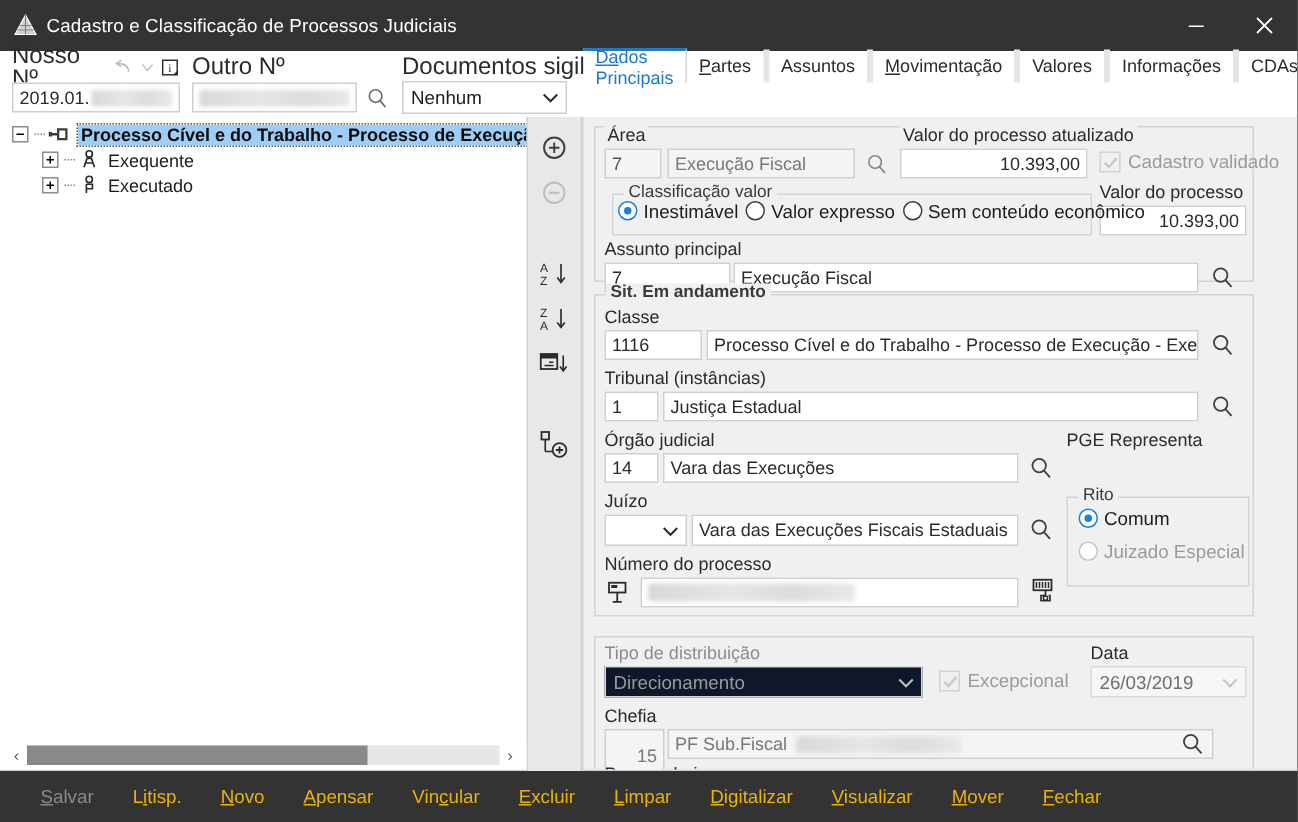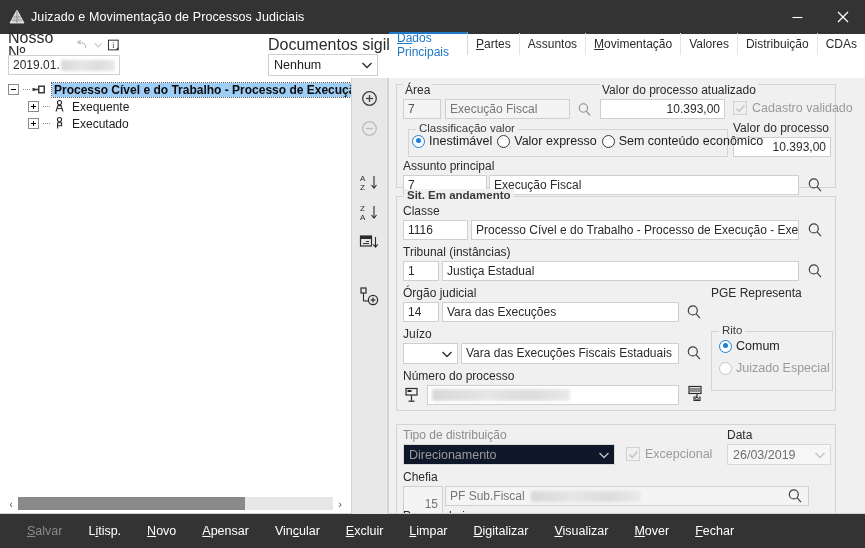--- a/index.html
+++ b/index.html
@@ -91,21 +91,21 @@
     display: flex; align-items: flex-end;
     height: 23px;
     z-index: 5;
   }
   .tab {
     height: 22px;
     padding: 0 8px;
     display: flex; align-items: center;
     font-size: 12px;
     color: #2b2b2b;
-    border-right: 1px solid #e5e5e5;
+    border-right: 4px solid #e5e5e5;
     background: transparent;
   }
   .tab.active {
     color: #2079c7;
     border-top: 2px solid #2079c7;
     background: #fff;
     border-right: 1px solid #d7d7d7;
     height: 23px;
   }
   .tab u { text-decoration: underline; }
@@ -200,21 +200,21 @@
     border: 2px solid #e07b1f;
     background: #f0f0f0;
     padding: 0 4px;
     font-weight: bold;
     color: #1d1d1d;
     top: -10px;
   }
   .lbl { position: absolute; font-size: 12px; color: #2b2b2b; white-space: nowrap; }
   .lbl.dim { color: #8c8c8c; }
 
-  .radio { display: inline-flex; align-items: center; font-size: 12.5px; white-space: nowrap; }
+  .radio { display: inline-flex; align-items: flex-start; font-size: 12.5px; white-space: nowrap; }
   .rdot {
     width: 13px; height: 13px; border-radius: 50%;
     border: 1.5px solid #3b3b3b; background: #fff;
     margin-right: 4px; flex: none; position: relative;
   }
   .rdot.sel { border-color: #1a80d8; }
   .rdot.sel::after {
     content: ''; position: absolute; left: 2.5px; top: 2.5px;
     width: 5px; height: 5px; border-radius: 50%; background: #1a80d8;
   }
@@ -230,40 +230,40 @@
 
   
   .bottombar {
     height: 34px; min-height: 34px;
     background: #333333;
     display: flex; align-items: center;
     padding-left: 14px;
     gap: 0;
   }
   .bbtn {
-    color: #ffffff; font-size: 12.5px;
+    color: #eab308; font-size: 12.5px;
     padding: 0 13px;
     white-space: nowrap;
   }
   .bbtn.disabled { color: #8a8a8a; }
   .bbtn u { text-decoration: underline; }
 </style>
 </head>
 <body>
 
 <div class="window">
 
   <div class="titlebar">
     <svg class="title-icon" viewBox="0 0 20 20">
       <polygon points="10,3 17,16 3,16" fill="#cfcfcf" stroke="#ffffff" stroke-width="0.8"></polygon>
       <line x1="10" y1="3" x2="10" y2="16" stroke="#7a7a7a" stroke-width="0.7"></line>
       <line x1="6" y1="10" x2="14" y2="10" stroke="#7a7a7a" stroke-width="0.6"></line>
       <line x1="4.5" y1="13" x2="15.5" y2="13" stroke="#7a7a7a" stroke-width="0.6"></line>
     </svg>
-    <span class="title-text">Juizado e Movimentação de Processos Judiciais</span>
+    <span class="title-text">Cadastro e Classificação de Processos Judiciais</span>
     <div class="win-ctrls">
       <div class="win-btn">
         <svg width="13" height="13" viewBox="0 0 13 13">
           <line x1="1.5" y1="6.5" x2="11.5" y2="6.5" stroke="#ffffff" stroke-width="1.1"></line>
         </svg>
       </div>
       <div class="win-btn">
         <svg width="14" height="14" viewBox="0 0 14 14">
           <line x1="2" y1="2" x2="12" y2="12" stroke="#ffffff" stroke-width="1.2"></line>
           <line x1="12" y1="2" x2="2" y2="12" stroke="#ffffff" stroke-width="1.2"></line>
@@ -289,20 +289,34 @@
           <path d="M11.5 11 L8.8 11 L11.5 8.3 Z" fill="#2b2b2b"></path>
           <text x="6.5" y="9" font-size="8" text-anchor="middle" fill="#2b2b2b" font-family="Liberation Serif, serif">i</text>
         </svg>
       </div>
       <div class="txtbox" style="width:112px;margin-top:2px;">
         <span>2019.01.</span>
         <span class="blurred" style="width:56px;margin-left:1px;"></span>
       </div>
     </div>
 
+    <div class="fldgrp" style="position:absolute;left:128px;top:3px;">
+      <span class="fldlabel" style="height:16px;">Outro Nº</span>
+      <div style="display:flex;align-items:center;margin-top:2px;">
+        <div class="txtbox" style="width:110px;">
+          <span class="blurred" style="width:100px;"></span>
+        </div>
+        <div class="iconbtn" style="margin-left:4px;">
+          <svg width="15" height="15" viewBox="0 0 15 15">
+            <circle cx="6.4" cy="6" r="4.2" fill="none" stroke="#6f6f6f" stroke-width="1.1"></circle>
+            <line x1="9.3" y1="9.1" x2="13" y2="13.4" stroke="#6f6f6f" stroke-width="1.1"></line>
+          </svg>
+        </div>
+      </div>
+    </div>
 
     <div class="fldgrp" style="position:absolute;left:268px;top:3px;">
       <span class="fldlabel" style="height:16px;">Documentos sigilosos</span>
       <div class="combo" style="width:110px;margin-top:1px;">
         <span class="cv">Nenhum</span>
         <svg class="chev" viewBox="0 0 16 16">
           <path d="M3.5 6 L8 10.5 L12.5 6" stroke="#2b2b2b" stroke-width="1.3" fill="none"></path>
         </svg>
       </div>
     </div>
@@ -318,21 +332,21 @@
     <div class="tab">
         <span>Assuntos</span>
       </div>
     <div class="tab">
         <span><u>M</u>ovimentação</span>
       </div>
     <div class="tab">
         <span>Valores</span>
       </div>
     <div class="tab">
-        <span>Distribuição</span>
+        <span>Informações</span>
       </div>
     <div class="tab" style="border-right:0;">
         <span>CDAs</span>
       </div>
   </div>
 
   <div class="body">
 
     <div class="leftpane">
       <div class="treearea">

